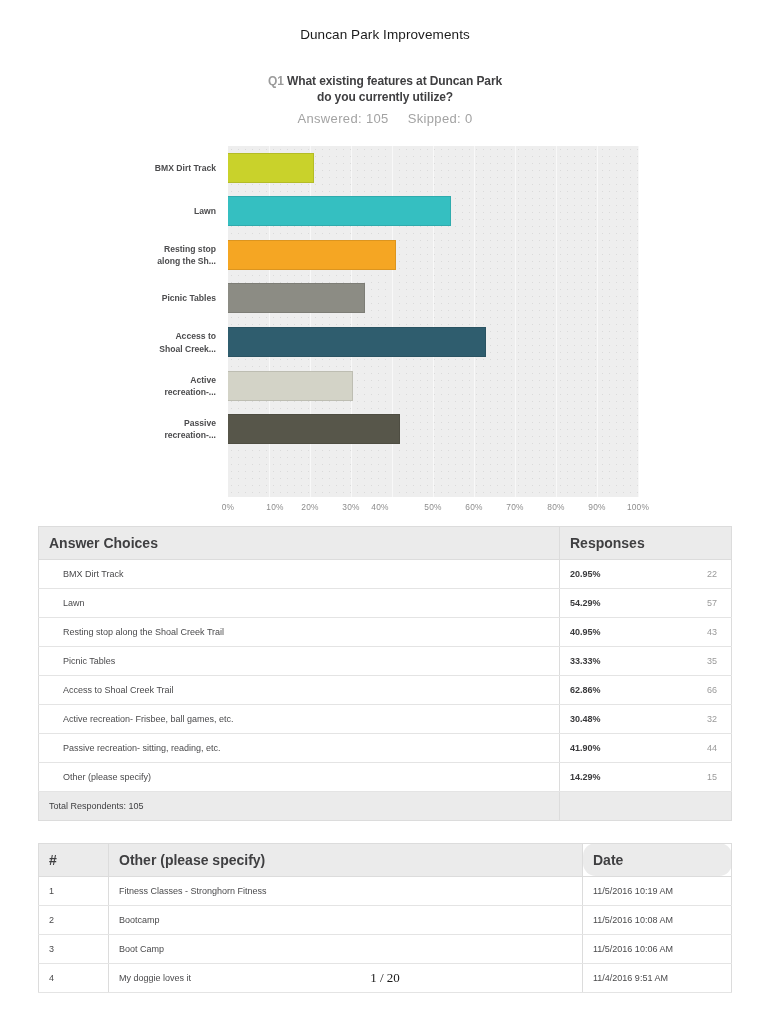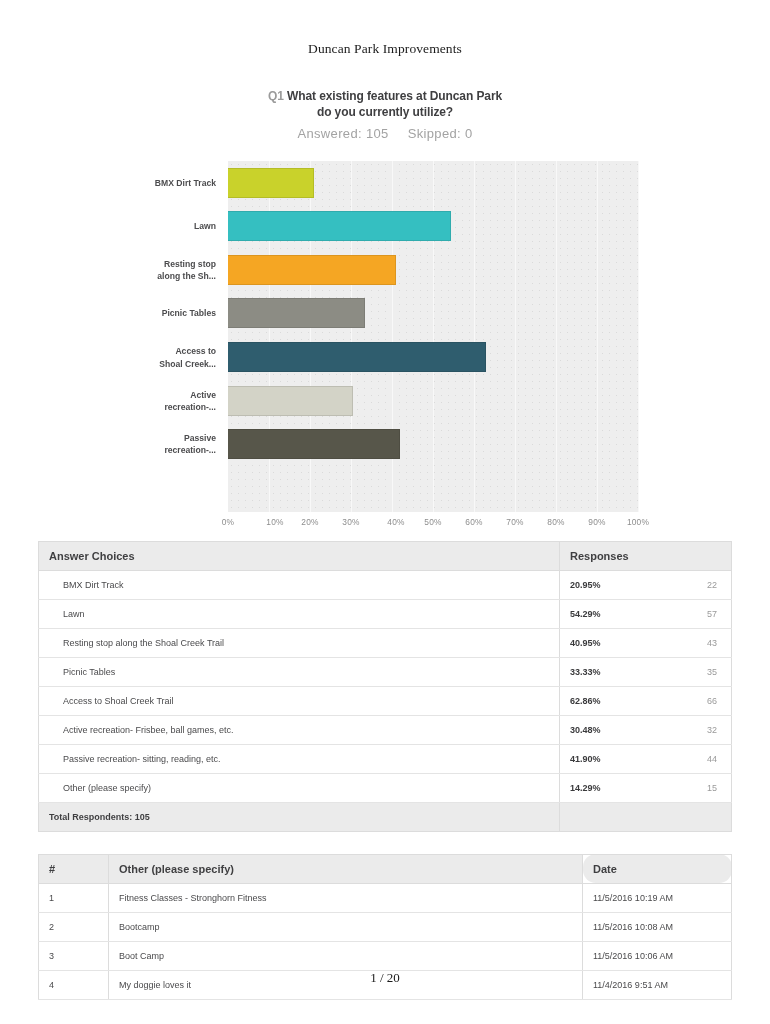--- a/index.html
+++ b/index.html
@@ -13,24 +13,24 @@
     height: 1024px;
     font-family: "Liberation Sans", sans-serif;
     color: #58585a;
     position: relative;
     overflow: hidden;
   }
 
   
   .doc-header {
     text-align: center;
-    font-family: Liberation Serif, serif;
+    font-family: Liberation Sans, sans-serif;
     font-size: 13.5px;
     color: #1b1b1b;
-    padding-top: 41px;
+    padding-top: 27px;
     letter-spacing: .1px;
   }
 
   
   .question-block {
     text-align: center;
     margin-top: 32px;
   }
   .question-title {
     font-size: 12px;
@@ -133,21 +133,21 @@
     width: 694px;
     border-collapse: collapse;
     font-size: 9px;
     color: #4a4a4c;
     border: 1px solid #dcdcdc;
   }
   table.grid th {
     background: #ebebeb;
     text-align: left;
     font-weight: bold;
-    font-size: 11px;
+    font-size: 14px;
     color: #3f3f41;
     padding: 8px 10px;
     border-right: 1px solid #dcdcdc;
     border-bottom: 1px solid #dcdcdc;
   }
   table.grid th:last-child { border-right: none; }
   table.grid td {
     padding: 9px 10px;
     border-bottom: 1px solid #e4e4e4;
     border-right: 1px solid #dcdcdc;
@@ -166,21 +166,21 @@
   .answers td.count {
     width: 60px;
     text-align: right;
     color: #9a9a9a;
     padding-right: 14px;
     border-right: none;
   }
   .answers th.resp-head { width: 172px; }
   .answers tr.total td {
     background: #ebebeb;
-    font-weight: bold;
+    font-weight: normal;
     color: #3f3f41;
     border-bottom: none;
   }
 
   
   .other th.num-head, .other td.num { width: 70px; }
   .other th.date-head, .other td.date { width: 149px; border-radius: 13px; }
   .other td.num { color: #4a4a4c; }
   .other td.date { color: #4a4a4c; }
   .spacer-2 { height: 22px; }
@@ -260,21 +260,21 @@
           <div class="cat-label">Passive<br>recreation-...</div>
           <div class="bar" style="width: 171.79px; background: rgb(87, 86, 74);"></div>
         </div>
       </div>
   </div>
   <div class="xaxis" id="xaxis">
       <div class="xtick" style="left: 0px;">0%</div>
       <div class="xtick" style="left: 47px;">10%</div>
       <div class="xtick" style="left: 82px;">20%</div>
       <div class="xtick" style="left: 123px;">30%</div>
-      <div class="xtick" style="left: 168px;">40%</div>
+      <div class="xtick" style="left: 152px;">40%</div>
       <div class="xtick" style="left: 205px;">50%</div>
       <div class="xtick" style="left: 246px;">60%</div>
       <div class="xtick" style="left: 287px;">70%</div>
       <div class="xtick" style="left: 328px;">80%</div>
       <div class="xtick" style="left: 369px;">90%</div>
       <div class="xtick" style="left: 410px;">100%</div>
     </div>
 </div>
 
 <div class="table-block">

